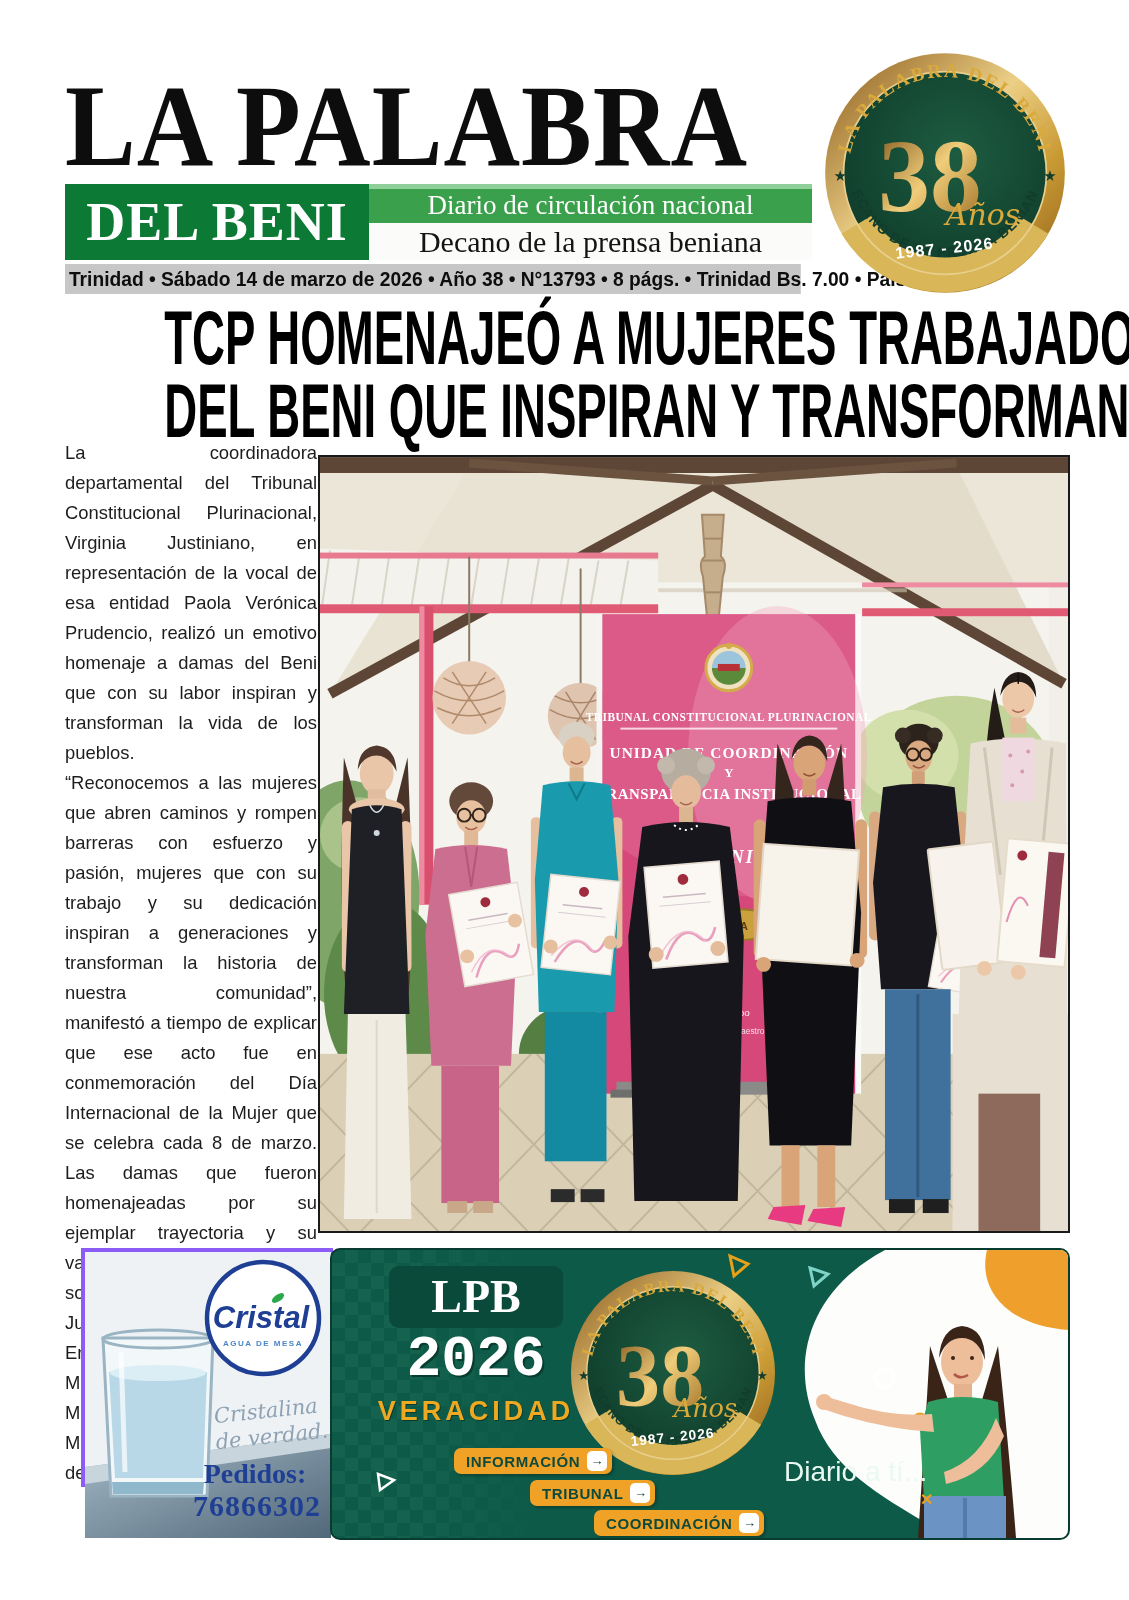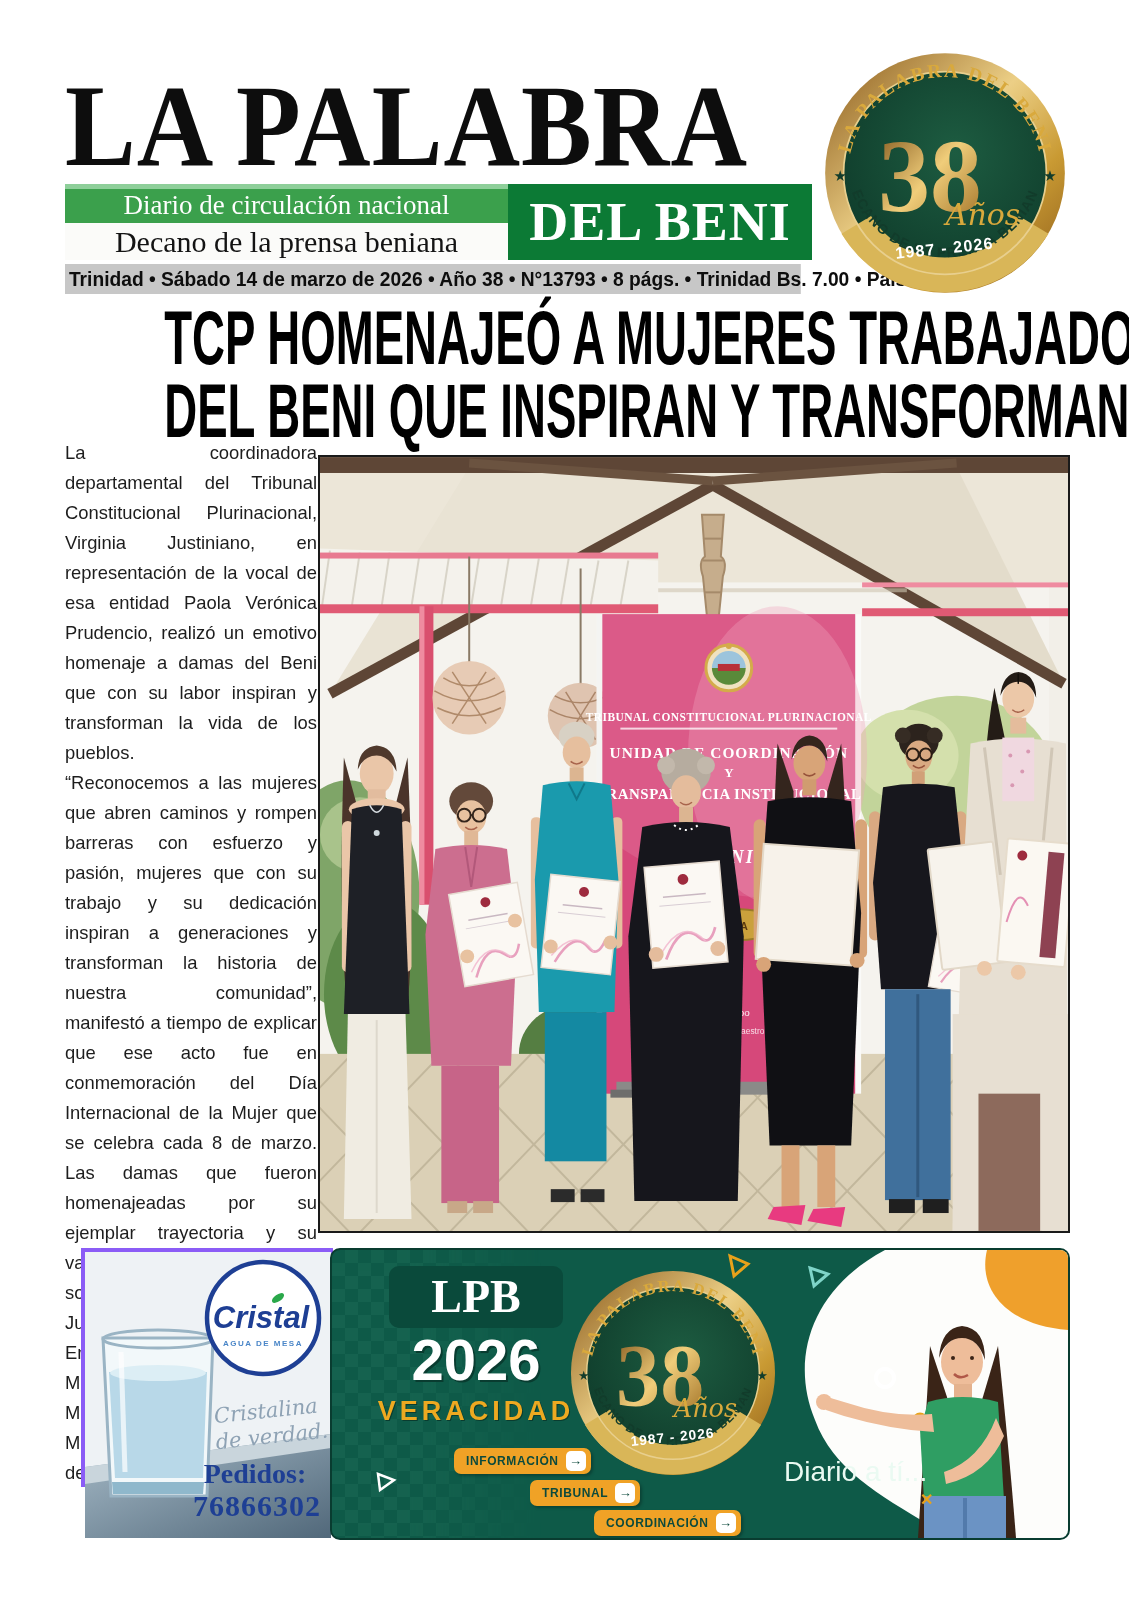--- a/index.html
+++ b/index.html
@@ -46,27 +46,27 @@
         linear-gradient(45deg,#1b6a55 25%,transparent 25%,transparent 75%,#1b6a55 75%),
         linear-gradient(45deg,#1b6a55 25%,transparent 25%,transparent 75%,#1b6a55 75%);
       background-size:26px 26px;background-position:0 0,13px 13px;
       -webkit-mask-image:linear-gradient(to right,#000 35%,transparent);
       mask-image:linear-gradient(to right,#000 35%,transparent);}
   #lpb-art{position:absolute;left:0;top:0;z-index:1;}
   #lpb-text{position:absolute;left:28px;top:16px;width:232px;text-align:center;z-index:2;}
   #lpb-l1{display:inline-block;background:#0a4a3b;border-radius:10px;padding:0 42px;
       font-family:"Liberation Serif",serif;font-weight:bold;font-size:46px;color:#fff;
       line-height:62px;}
-  #lpb-l2{font-family:Liberation Sans, sans-serif;font-weight:bold;font-size:58px;color:#fff;
+  #lpb-l2{font-family:Liberation Mono, monospace;font-weight:bold;font-size:58px;color:#fff;
       line-height:64px;text-shadow:2px 2px 0 #093c30;}
   #lpb-l3{font-weight:bold;font-size:27px;color:#eda921;letter-spacing:4px;
       text-shadow:1px 1px 0 #093c30;margin-top:4px;}
   .pill{position:absolute;z-index:2;display:flex;align-items:center;background:#f0a226;
       border-radius:7px;height:26px;padding:0 5px 0 12px;box-shadow:2px 2px 3px rgba(0,0,0,.25);}
-  .pill-label{font-size:12px;font-weight:bold;color:#0d4a3c;letter-spacing:.6px;}
+  .pill-label{font-size:15px;font-weight:bold;color:#0d4a3c;letter-spacing:.6px;}
   .chip{width:20px;height:20px;background:#ffffff;border-radius:5px;margin-left:7px;
       display:flex;align-items:center;justify-content:center;}
   .chip-arrow{color:#0d4a3c;font-size:13px;font-weight:bold;line-height:20px;}
   #lpb-slogan{position:absolute;left:452px;top:206px;z-index:2;color:#eafaf2;font-size:28px;
       white-space:nowrap;}
   #lpb-x{position:absolute;left:588px;top:240px;z-index:2;color:#e8a21a;font-size:16px;
       font-weight:bold;}
   #badge-lpb{position:absolute;left:238px;top:20px;z-index:2;}
 </style>
 </head>
@@ -105,25 +105,25 @@
       <text x="105" y="175" font-size="14" font-weight="bold" fill="#ffffff" letter-spacing="1" text-anchor="middle" transform="rotate(-6 105 175)">1987 - 2026</text>
     </symbol>
   </defs>
 </svg>
 
 <div id="page">
 
   <header id="mast">
     <h1 id="mast-title">LA PALABRA</h1>
     <div id="mast-bars">
+      <div id="delbeni">DEL BENI</div>
       <div id="bars-left">
         <div id="bar-green">Diario de circulación nacional</div>
         <div id="bar-white">Decano de la prensa beniana</div>
       </div>
-      <div id="delbeni">DEL BENI</div>
     </div>
     <div id="date-bar">Trinidad • Sábado 14 de marzo de 2026 • Año 38 • N°13793 • 8 págs. • Trinidad Bs. 7.00 • País Bs.8.50.-</div>
   </header>
 
   <svg id="badge-mast" width="242" height="242" viewBox="0 0 210 210">
     <use href="#badge38"></use>
   </svg>
 
   <div id="headline">
     <div class="hl-line">TCP HOMENAJEÓ A MUJERES TRABAJADORAS</div>

